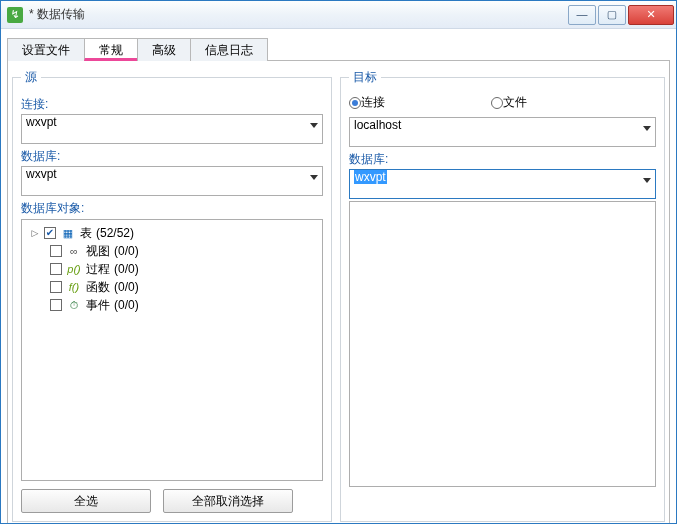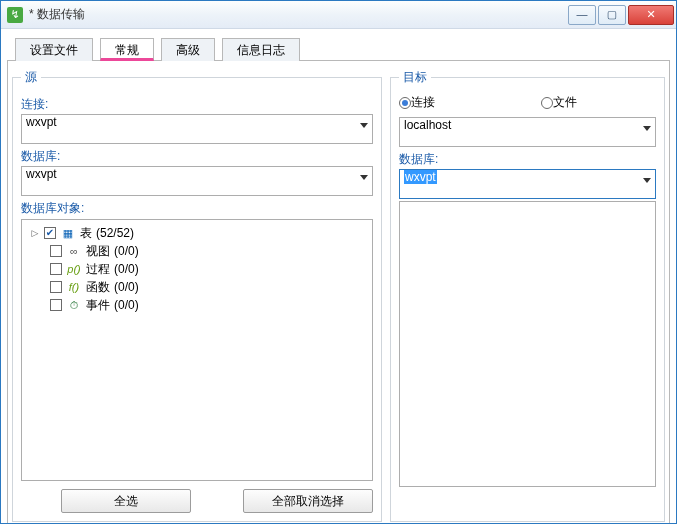--- a/index.html
+++ b/index.html
@@ -13,21 +13,21 @@
   .title-text { color: #333; flex: 1; }
   .win-btns { display: flex; height: 20px; margin-left: auto; margin-right: 2px; }
   .win-btn { width: 28px; height: 20px; margin-left: 2px; border: 1px solid #8aa8c8; background: linear-gradient(#f6fafd,#e0ecf7); border-radius: 2px; display:flex; align-items:center; justify-content:center; color:#34506f; cursor:default; }
   .win-btn.close { background: linear-gradient(#f07a74,#d9423a); border-color:#a52f28; color:#fff; width:46px;}
   .win-symbol { font-size:11px; line-height:1; }
 
   .client { position: relative; padding: 4px 6px 6px 6px; }
 
   
   .tabs { display: flex; height: 24px; border-bottom: 1px solid #b8b8b8; margin-top: 4px; }
-  .tab { padding: 3px 14px; border: 1px solid #b8b8b8; border-bottom: none; margin-right: -1px; background: #eef2f6; cursor: default; position: relative; top: 1px; margin-left: 8px; }
+  .tab { padding: 3px 14px; border: 1px solid #b8b8b8; border-bottom: none; margin-right: -1px; background: #eef2f6; cursor: default; position: relative; top: 1px; }
   .tab.active { background: #fff; border-bottom: 3px solid #ec4899; }
 
   .panes { display: flex; gap: 8px; padding: 8px 4px 4px 4px; border: 1px solid #b8b8b8; border-top: none; }
 
   fieldset.group { border: 1px solid #cfd5db; padding: 6px 8px 8px 8px; margin: 0; position: relative; }
   fieldset.group > legend { padding: 0 4px; color: #1a5aa8; }
 
   .left-pane { width: 320px; }
   .right-pane { flex: 1; }
 
@@ -50,21 +50,21 @@
   .chk { width:12px; height:12px; border:1px solid #6a6a6a; background:#fff; display:inline-block;}
   .chk.checked::after { content:"✔"; font-size:10px; line-height:10px; color:#1a5aa8; display:block; text-align:center;}
   .ticon { width:16px; height:14px; display:inline-flex; align-items:center; justify-content:center; font-size:11px;}
   .ticon.table { color:#0b63b7; }
   .ticon.view  { color:#555; }
   .ticon.proc  { color:#6aa016; font-style:italic;}
   .ticon.func  { color:#6aa016; font-style:italic;}
   .ticon.event { color:#2e7a3e; }
 
   .btn-row { display:flex; gap:12px; margin-top:8px; }
-  .btn { height:24px; padding: 0 10px; min-width:80px; border:1px solid #9c9c9c; background: linear-gradient(#fdfdfd,#e8e8e8); border-radius:2px; display:inline-flex; align-items:center; justify-content:center; cursor:default;margin-left:40px;}
+  .btn { height:24px; padding: 0 10px; min-width:80px; border:1px solid #9c9c9c; background: linear-gradient(#fdfdfd,#e8e8e8); border-radius:2px; display:inline-flex; align-items:center; justify-content:center; cursor:default;}
   .btn.wide { min-width:130px;}
   .btn.small { min-width:50px;}
 
   .right-box { border:1px solid #adadad; height:286px; margin-top:2px; background:#fff;}
 
   .bottom-bar { display:flex; align-items:center; padding: 6px 8px 2px 6px; gap:8px;}
   .save-split { display:flex; }
   .save-split .btn { border-top-right-radius:0; border-bottom-right-radius:0;}
   .save-split .dd { width:18px; height:24px; border:1px solid #9c9c9c; border-left:none; background:linear-gradient(#fdfdfd,#e8e8e8); display:flex; align-items:center; justify-content:center; border-top-right-radius:2px; border-bottom-right-radius:2px;}
   .save-split .dd::after { content:""; border-left:4px solid transparent; border-right:4px solid transparent; border-top:5px solid #333;}

